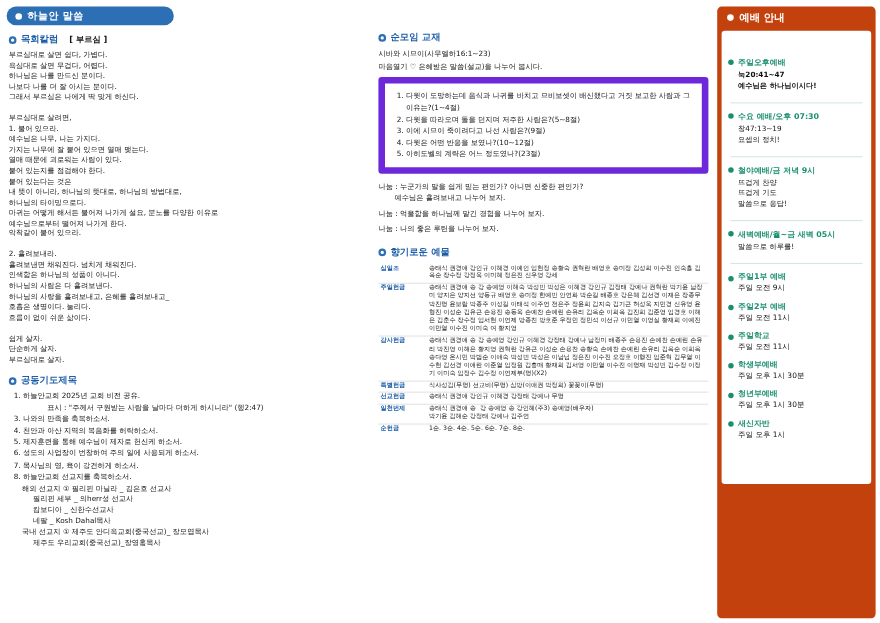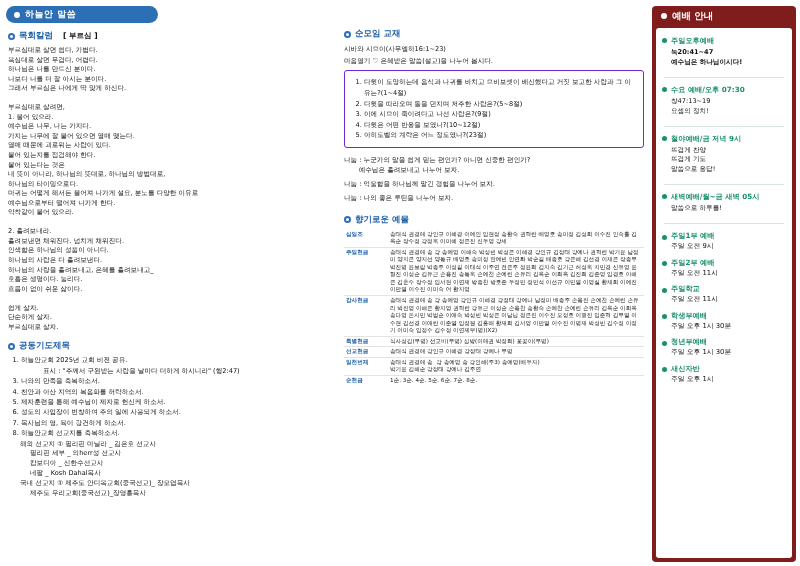--- a/index.html
+++ b/index.html
@@ -38,46 +38,46 @@
   .body-text{font-size:6.6px;line-height:1.45;color:#111;white-space:pre-wrap;}
 
   
   ol.plain{margin:2px 0 0 0;padding:0 0 0 13px;font-size:6.6px;line-height:1.5;}
   ol.plain li{margin-bottom:.5px;}
   .indent1{padding-left:12px;font-size:6.6px;line-height:1.5;}
   .indent2{padding-left:22px;font-size:6.6px;line-height:1.5;}
 
   
   .box{
-    border:1px solid #6d28d9;border-radius:3px;padding:6px 7px;margin-top:4px;background:#fff;
+    border:6px solid #6d28d9;border-radius:3px;padding:6px 7px;margin-top:4px;background:#fff;
   }
   .box ol{margin:0;padding-left:12px;font-size:6.6px;line-height:1.6;}
 
   .narrow{font-size:6.6px;line-height:1.55;}
 
   
   .offer{width:100%;border-collapse:collapse;font-size:5.6px;line-height:1.35;margin-top:3px;}
   .offer td{vertical-align:top;padding:1px 2px;}
   .offer td.lbl{width:40px;color:#1c5ea8;font-weight:bold;white-space:nowrap;}
   .offer tr+tr td{border-top:1px solid #e3e3e3;}
 
   
   .rpanel{
     position:absolute;left:0;top:0;width:144px;height:556px;
-    background:#7f1d1d;border-radius:4px;
+    background:#c2410c;border-radius:4px;
   }
   .rhead{
     position:absolute;left:0;top:0;width:144px;height:20px;
     display:flex;align-items:center;padding-left:9px;box-sizing:border-box;
     color:#fff;font-weight:bold;font-size:9.5px;
   }
   .rhead .dot{width:6px;height:6px;border-radius:50%;background:#fff;margin-right:5px;}
   .rbody{
-    position:absolute;left:4px;top:22px;width:136px;height:530px;
-    background:#ffffff;border-radius:3px;box-sizing:border-box;padding:8px 6px;
+    position:absolute;left:4px;top:22px;width:136px;height:412px;
+    background:#ffffff;border-radius:3px;box-sizing:border-box;padding:24px 6px;
   }
   .ritem{margin-bottom:9px;}
   .ritem .t{display:flex;align-items:flex-start;color:#1a8f6e;font-weight:bold;font-size:7.2px;margin-bottom:2px;}
   .ritem .t .bul{width:5px;height:5px;border-radius:50%;background:#1a8f6e;margin:2px 4px 0 0;flex:none;}
   .ritem .l{font-size:6.6px;line-height:1.5;color:#111;padding-left:9px;}
   .rdiv{height:1px;background:#d7e7e0;margin:7px 2px;}
   .sv{margin-bottom:6px;}
   .sv .t{display:flex;align-items:center;color:#1a8f6e;font-weight:bold;font-size:7.2px;}
   .sv .t .bul{width:5px;height:5px;border-radius:50%;background:#1a8f6e;margin:2px 4px 0 0;flex:none;}
   .sv .l{font-size:6.8px;line-height:1.4;color:#111;padding-left:9px;margin-top:1px;}

